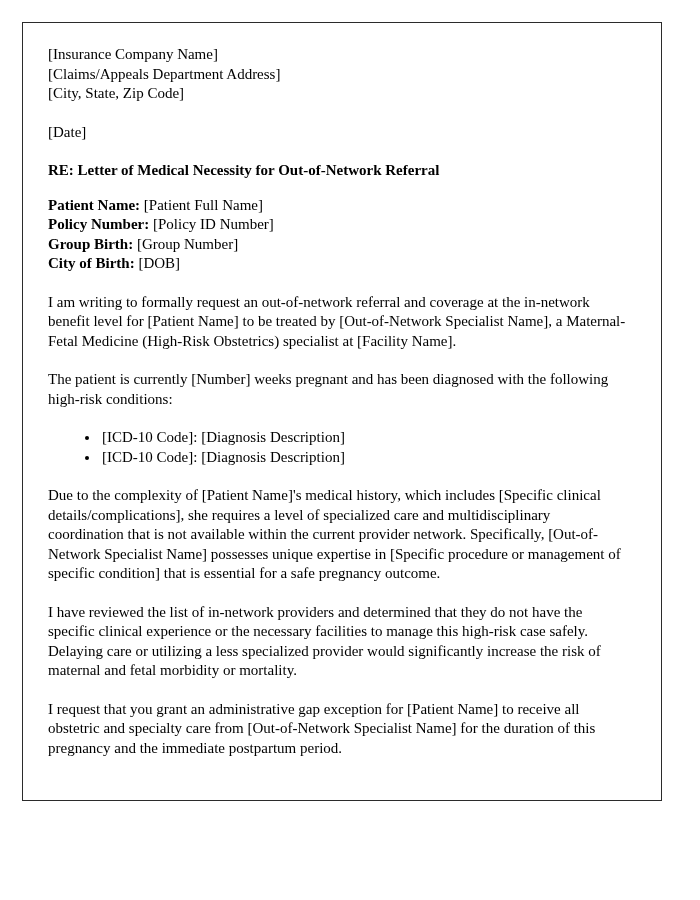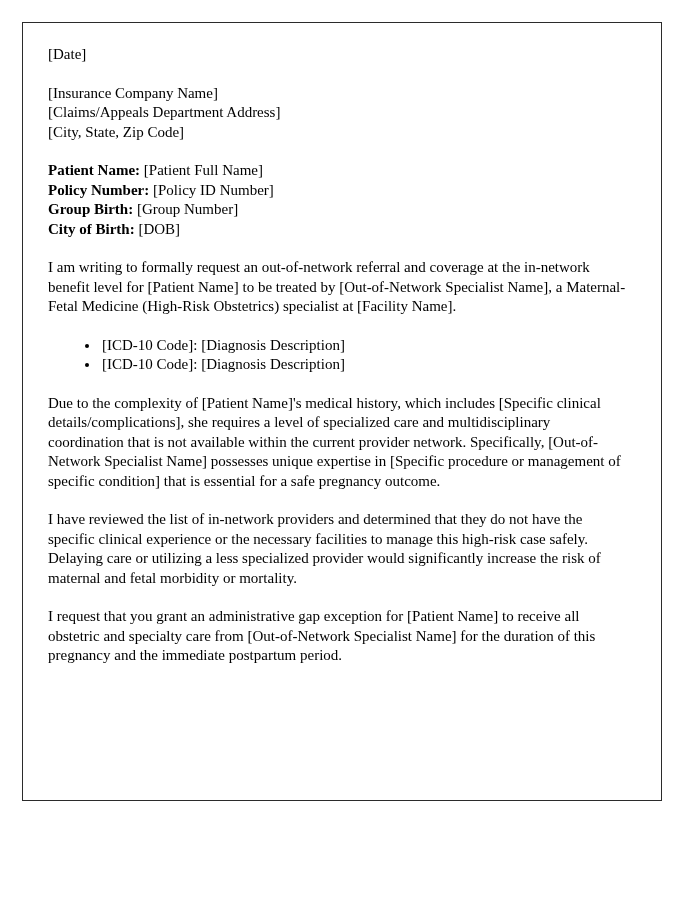--- a/index.html
+++ b/index.html
@@ -63,39 +63,41 @@
     padding-left: 2px;
   }
 </style>
 </head>
 <body>
 
 <div class="page-sheet">
   <div class="page-content">
 
     <div class="block">
-      <p class="letter-line">[Date]</p>
-    </div>
-
-    <div class="block">
       <p class="letter-line">[Insurance Company Name]</p>
       <p class="letter-line">[Claims/Appeals Department Address]</p>
       <p class="letter-line">[City, State, Zip Code]</p>
     </div>
 
     <div class="block">
+      <p class="letter-line">[Date]</p>
+    </div>
+
+    <div class="block">
+      <p class="re-line">RE: Letter of Medical Necessity for Out-of-Network Referral</p>
       <p class="field-line"><span class="field-label">Patient Name:</span> <span>[Patient Full Name]</span></p>
       <p class="field-line"><span class="field-label">Policy Number:</span> <span>[Policy ID Number]</span></p>
       <p class="field-line"><span class="field-label">Group Birth:</span> <span>[Group Number]</span></p>
       <p class="field-line"><span class="field-label">City of Birth:</span> <span>[DOB]</span></p>
     </div>
 
 
     <p class="letter-para">I am writing to formally request an out-of-network referral and coverage at the in-network benefit level for [Patient Name] to be treated by [Out-of-Network Specialist Name], a Maternal-Fetal Medicine (High-Risk Obstetrics) specialist at [Facility Name].</p>
 
+    <p class="letter-para">The patient is currently [Number] weeks pregnant and has been diagnosed with the following high-risk conditions:</p>
 
     <ul class="diagnosis-list">
       <li>[ICD-10 Code]: [Diagnosis Description]</li>
       <li>[ICD-10 Code]: [Diagnosis Description]</li>
     </ul>
 
     <p class="letter-para">Due to the complexity of [Patient Name]'s medical history, which includes [Specific clinical details/complications], she requires a level of specialized care and multidisciplinary coordination that is not available within the current provider network. Specifically, [Out-of-Network Specialist Name] possesses unique expertise in [Specific procedure or management of specific condition] that is essential for a safe pregnancy outcome.</p>
 
     <p class="letter-para">I have reviewed the list of in-network providers and determined that they do not have the specific clinical experience or the necessary facilities to manage this high-risk case safely. Delaying care or utilizing a less specialized provider would significantly increase the risk of maternal and fetal morbidity or mortality.</p>
 

